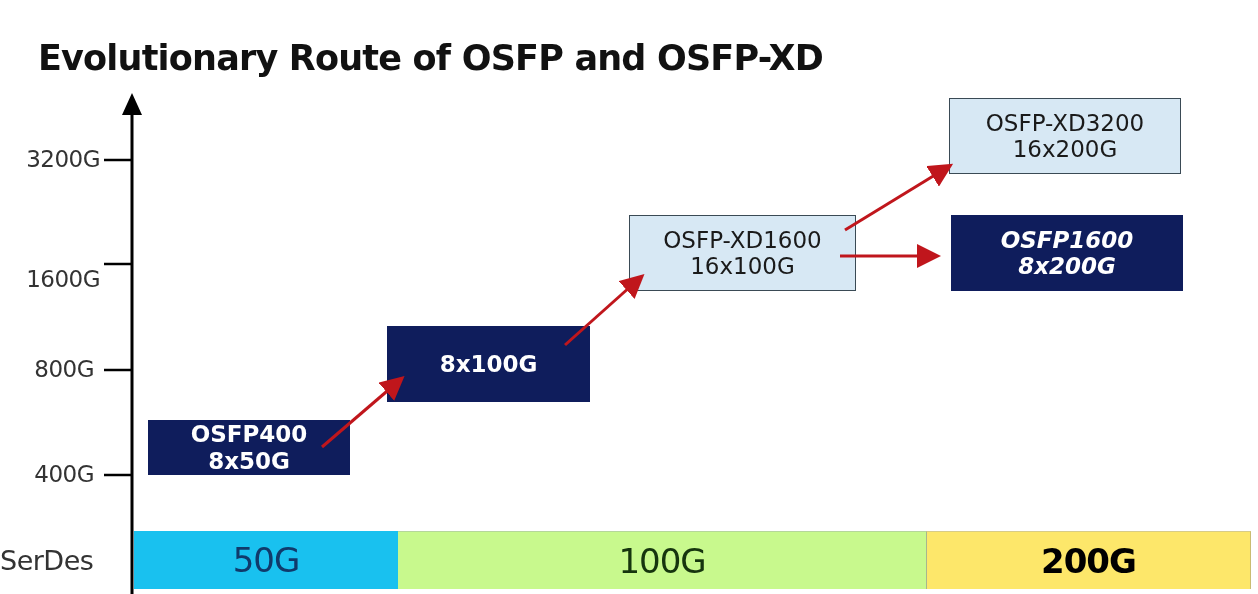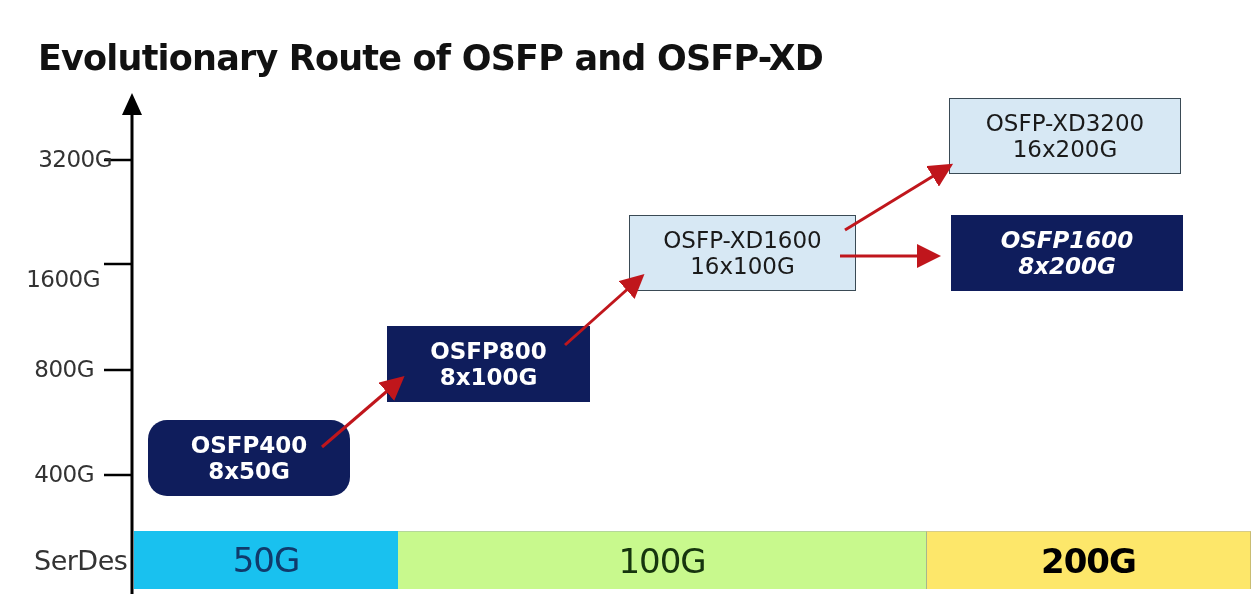--- a/index.html
+++ b/index.html
@@ -8,21 +8,21 @@
   .title { position:absolute; left:38px; top:38px; font-size:35px; font-weight:bold;
            color:#111; letter-spacing:-0.8px; white-space:nowrap; }
   .axis-svg { position:absolute; left:0; top:0; }
   .tick-label { position:absolute; font-size:23px; color:#333; text-align:right;
                 width:100px; letter-spacing:-0.5px; }
   .box { position:absolute; display:flex; flex-direction:column; align-items:center;
          justify-content:center; text-align:center; line-height:1.15; font-size:23px;
          box-sizing:border-box; }
   .box.dark { background:#0f1d5c; color:#ffffff; font-weight:bold; }
   .box.light { background:#d7e8f4; color:#1a1a1a; border:1.5px solid #3a4a55; }
-  .serdes-label { position:absolute; left:0; top:545px; font-size:27px; color:#333; letter-spacing:-0.5px;padding-left:34px; }
+  .serdes-label { position:absolute; left:0; top:545px; font-size:27px; color:#333; letter-spacing:-0.5px; }
   .bar { position:absolute; top:531px; height:58px; display:flex; align-items:center;
          justify-content:center; font-size:34px; box-sizing:border-box; letter-spacing:-1px; }
   .bar.b50 { left:134px; width:264px; background:#19c1ef; color:#103a6b; }
   .bar.b100 { left:398px; width:528px; background:#c8f98d; color:#16350e; border-top:1px solid #b5d79a; }
   .bar.b200 { left:926px; width:325px; background:#fde76a; color:#000000; font-weight:bold;
               border-left:1px solid #a8b68e; border-right:1px solid #c9bd72; border-top:1px solid #d8cc86; }
   .arrows { position:absolute; left:0; top:0; pointer-events:none; }
 </style>
 </head>
 <body>
@@ -31,32 +31,31 @@
 
 <svg class="axis-svg" width="1258" height="594">
   <line x1="132" y1="110" x2="132" y2="594" stroke="#000" stroke-width="3"></line>
   <polygon points="122,115 142,115 132,93" fill="#000"></polygon>
   <line x1="104" y1="160" x2="132" y2="160" stroke="#000" stroke-width="2.5"></line>
   <line x1="104" y1="264" x2="132" y2="264" stroke="#000" stroke-width="2.5"></line>
   <line x1="104" y1="370" x2="132" y2="370" stroke="#000" stroke-width="2.5"></line>
   <line x1="104" y1="475" x2="132" y2="475" stroke="#000" stroke-width="2.5"></line>
 </svg>
 
-<div class="tick-label" style="left:12px; top:146px;">3200G</div>
+<div class="tick-label" style="left:0px; top:146px;">3200G</div>
 <div class="tick-label" style="left:0px; top:250px;margin-top:16px;">1600G</div>
 <div class="tick-label" style="left:-6px; top:356px;">800G</div>
 <div class="tick-label" style="left:-6px; top:461px;">400G</div>
 
-<div class="box dark" style="left:148px; top:420px; width:202px; height:76px;border-radius:19px;">
+<div class="box dark" style="left:148px; top:420px; width:202px; height:55px;">
   <span>OSFP400</span>
   <span>8x50G</span>
 </div>
 
 <div class="box dark" style="left:387px; top:326px; width:203px; height:76px;">
-  <span>OSFP800</span>
   <span>8x100G</span>
 </div>
 
 <div class="box light" style="left:629px; top:215px; width:227px; height:76px;">
   <span>OSFP-XD1600</span>
   <span>16x100G</span>
 </div>
 
 <div class="box light" style="left:949px; top:98px; width:232px; height:76px;">
   <span>OSFP-XD3200</span>

